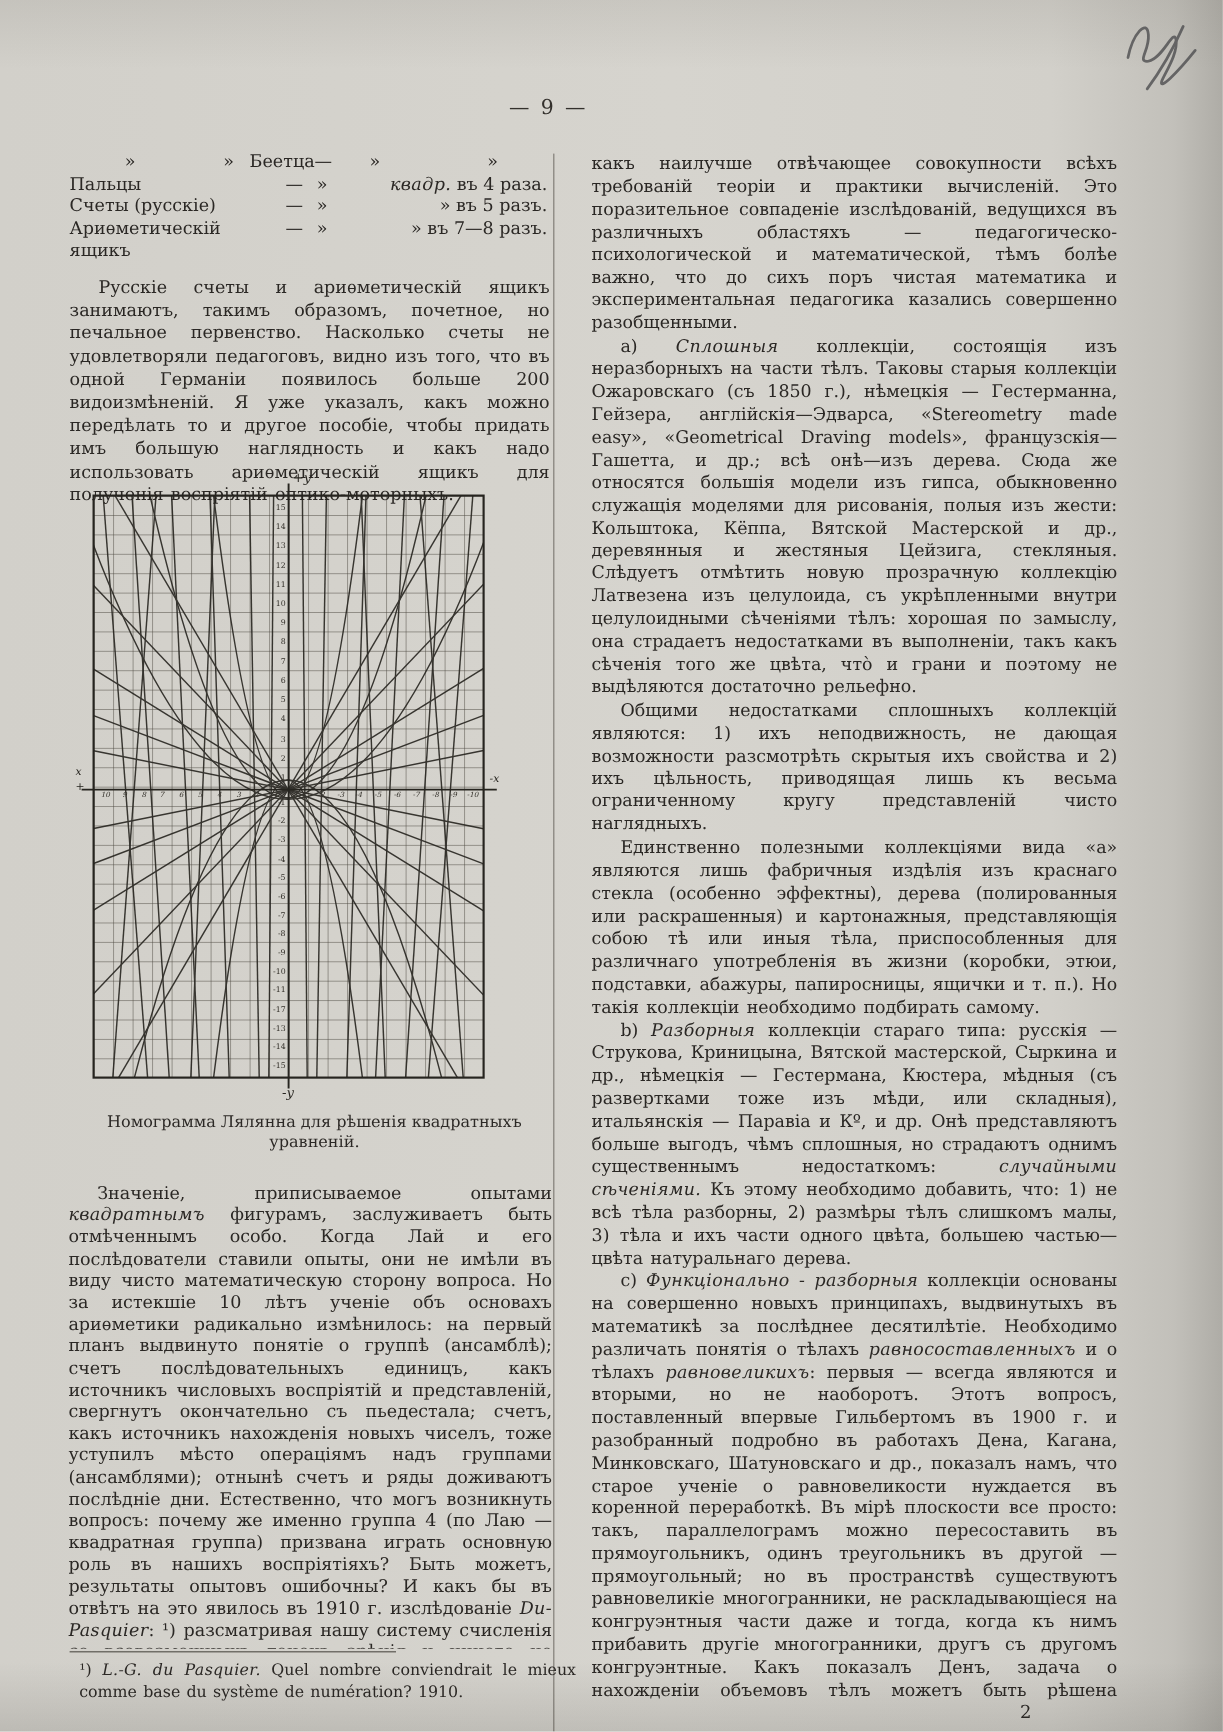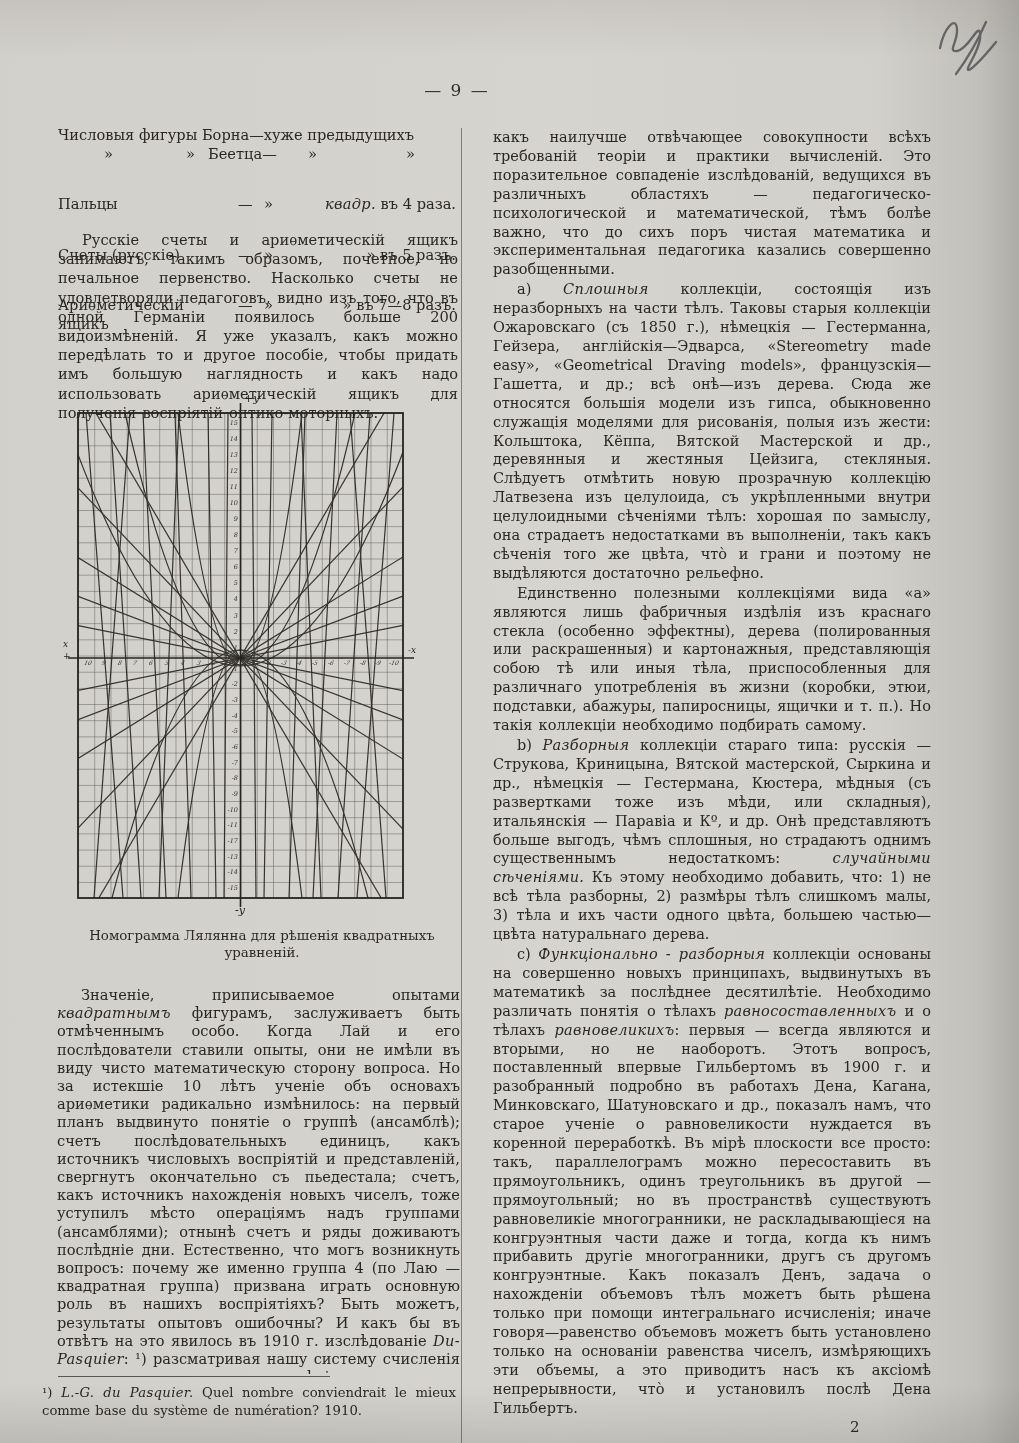--- a/index.html
+++ b/index.html
@@ -14,60 +14,59 @@
   .abs{position:absolute;}
   .pageno{left:392px;top:80px;width:130px;text-align:center;font-size:17px;letter-spacing:2px;color:#33302c;}
   .col{position:absolute;text-align:justify;}
   .col p{margin:0;text-indent:24px;word-spacing:1.5px;}
   .noindent{text-indent:0 !important;}
   #left-col-top{left:58px;top:126px;width:398px;font-size:14.6px;line-height:18.6px;}
   #left-para-1{left:58px;top:230px;width:400px;font-size:14.6px;line-height:19.2px;}
   #left-para-2{left:57px;top:986px;width:403px;height:388px;overflow:hidden;font-size:14.6px;line-height:18.2px;}
   #right-col{left:493px;top:128px;width:438px;height:1288px;overflow:hidden;font-size:14.5px;line-height:18.9px;}
   #right-col p{margin:0 0 1px 0;}
-  .cmp-row{position:relative;display:grid;grid-template-columns:1fr 26px 34px 158px;align-items:baseline;margin-top:32px;}
+  .cmp-row{position:relative;display:grid;grid-template-columns:1fr 26px 34px 158px;align-items:baseline;}
   .cmp-row .v{text-align:right;white-space:nowrap;}
   .cmp-r1{display:block;}
   .cmp-r2{position:relative;height:18.6px;}
   .cmp-r2 span{position:absolute;top:0;}
   .heading-b b{font-family:"DejaVu Sans", sans-serif;font-size:13.6px;letter-spacing:.2px;}
   i{letter-spacing:.3px;}
   
   #figure{left:62px;top:395px;width:400px;height:588px;}
   #figure svg{position:absolute;left:0;top:0;}
   .figlabel{position:absolute;font-style:italic;font-size:11px;color:#26241f;line-height:11px;}
-  .ticks{position:absolute;display:flex;color:#33302a;font-style:italic;}
+  .ticks{position:absolute;display:flex;color:#33302a;}
   .ticks span{flex:1;display:block;}
   .yticks{flex-direction:column;width:16px;font-size:6.5px;text-align:right;}
   .yticks span{line-height:1;display:flex;align-items:center;justify-content:flex-end;}
   .xticks{flex-direction:row;height:9px;font-size:6px;}
   .xticks span{text-align:center;transform:skewX(-14deg);}
   #fig-caption{position:absolute;left:18px;top:532px;width:364px;text-align:center;font-size:13.4px;line-height:17px;color:#2c2926;}
   .divider{left:461px;top:128px;width:1px;height:1315px;background:rgba(60,56,50,.55);}
   .fnrule{left:58px;top:1376px;width:272px;height:1px;background:rgba(60,56,50,.8);}
-  #footnote{left:42px;top:1384px;width:414px;font-size:13.2px;line-height:17.6px;text-align:justify;}
+  #footnote{left:66px;top:1384px;width:414px;font-size:13.2px;line-height:17.6px;text-align:justify;}
   #sheet-no{left:850px;top:1418px;font-size:15px;color:#2a2724;}
   .smallsp{word-spacing:1px;}
 </style>
 </head>
 <body>
 
 <div class="abs pageno">— 9 —</div>
 
 <svg class="abs" style="left:928px;top:2px;" width="88" height="82" viewBox="0 0 88 82">
   <g fill="none" stroke="#4e4e50" stroke-width="2.3" stroke-linecap="round" opacity="0.8">
     <path d="M12,46 C16,26 28,13 29,27 C30,40 19,50 29,49 C41,47 50,21 52,31 C54,43 42,60 40,66 C38,73 52,60 68,40"></path>
     <path d="M58,20 C50,38 40,56 28,72"></path>
   </g>
 </svg>
 
 <div class="abs divider"></div>
 
 <div id="left-col-top" class="col">
-  <div class="cmp-r1">Числовыя фигуры Борна—хуже предыдущихъ</div>
   <div class="cmp-r2">
     <span style="left:46px">»</span>
     <span style="left:128px">»</span>
     <span style="left:150px">Беетца—</span>
     <span style="left:250px">»</span>
     <span style="left:348px">»</span>
   </div>
   <div class="cmp-row">
     <span>Пальцы</span>
     <span>—</span>
@@ -217,18 +216,19 @@
 <div id="left-para-2" class="col">
   <p><span>Значеніе, приписываемое опытами </span><i>квадратнымъ</i><span> фигурамъ, заслуживаетъ быть отмѣченнымъ особо. Когда Лай и его послѣдователи ставили опыты, они не имѣли въ виду чисто математическую сторону вопроса. Но за истекшіе 10 лѣтъ ученіе объ основахъ ариѳметики радикально измѣнилось: на первый планъ выдвинуто понятіе о группѣ (ансамблѣ); счетъ послѣдовательныхъ единицъ, какъ источникъ числовыхъ воспріятій и представленій, свергнутъ окончательно съ пьедестала; счетъ, какъ источникъ нахожденія новыхъ чиселъ, тоже уступилъ мѣсто операціямъ надъ группами (ансамблями); отнынѣ счетъ и ряды доживаютъ послѣдніе дни. Естественно, что могъ возникнуть вопросъ: почему же именно группа 4 (по Лаю — квадратная группа) призвана играть основную роль въ нашихъ воспріятіяхъ? Быть можетъ, результаты опытовъ ошибочны? И какъ бы въ отвѣтъ на это явилось въ 1910 г. изслѣдованіе </span><i>Du-Pasquier</i><span>: ¹) разсматривая нашу систему счисленія со всевозможныхъ точекъ зрѣнія и ничего не зная объ изслѣдованіяхъ «лаевцевъ», онъ пришелъ къ выводу, что основаніемъ системы счисленія должно быть число 4,</span></p>
 </div>
 
 <div class="abs fnrule"></div>
 <div id="footnote" class="abs smallsp"><span>¹) </span><i>L.-G. du Pasquier.</i><span> Quel nombre conviendrait le mieux comme base du système de numération? 1910.</span></div>
 
 <div id="right-col" class="col">
   <p class="noindent">какъ наилучше отвѣчающее совокупности всѣхъ требованій теоріи и практики вычисленій. Это поразительное совпаденіе изслѣдованій, ведущихся въ различныхъ областяхъ — педагогическо-психологической и математической, тѣмъ болѣе важно, что до сихъ поръ чистая математика и экспериментальная педагогика казались совершенно разобщенными.</p>
   <p><span>а) </span><i>Сплошныя</i><span> коллекціи, состоящія изъ неразборныхъ на части тѣлъ. Таковы старыя коллекціи Ожаровскаго (съ 1850 г.), нѣмецкія — Гестерманна, Гейзера, англійскія—Эдварса, «Stereometry made easy», «Geometrical Draving models», французскія—Гашетта, и др.; всѣ онѣ—изъ дерева. Сюда же относятся большія модели изъ гипса, обыкновенно служащія моделями для рисованія, полыя изъ жести: Кольштока, Кёппа, Вятской Мастерской и др., деревянныя и жестяныя Цейзига, стекляныя. Слѣдуетъ отмѣтить новую прозрачную коллекцію Латвезена изъ целулоида, съ укрѣпленными внутри целулоидными сѣченіями тѣлъ: хорошая по замыслу, она страдаетъ недостатками въ выполненіи, такъ какъ сѣченія того же цвѣта, чтò и грани и поэтому не выдѣляются достаточно рельефно.</span></p>
+  <p>Общими недостатками сплошныхъ коллекцій являются: 1) ихъ неподвижность, не дающая возможности разсмотрѣть скрытыя ихъ свойства и 2) ихъ цѣльность, приводящая лишь къ весьма ограниченному кругу представленій чисто наглядныхъ.</p>
   <p>Единственно полезными коллекціями вида «а» являются лишь фабричныя издѣлія изъ краснаго стекла (особенно эффектны), дерева (полированныя или раскрашенныя) и картонажныя, представляющія собою тѣ или иныя тѣла, приспособленныя для различнаго употребленія въ жизни (коробки, этюи, подставки, абажуры, папиросницы, ящички и т. п.). Но такія коллекціи необходимо подбирать самому.</p>
   <p><span>b) </span><i>Разборныя</i><span> коллекціи стараго типа: русскія — Струкова, Криницына, Вятской мастерской, Сыркина и др., нѣмецкія — Гестермана, Кюстера, мѣдныя (съ развертками тоже изъ мѣди, или складныя), итальянскія — Паравіа и Кº, и др. Онѣ представляютъ больше выгодъ, чѣмъ сплошныя, но страдаютъ однимъ существеннымъ недостаткомъ: </span><i>случайными сѣченіями.</i><span> Къ этому необходимо добавить, что: 1) не всѣ тѣла разборны, 2) размѣры тѣлъ слишкомъ малы, 3) тѣла и ихъ части одного цвѣта, большею частью—цвѣта натуральнаго дерева.</span></p>
   <p><span>с) </span><i>Функціонально - разборныя</i><span> коллекціи основаны на совершенно новыхъ принципахъ, выдвинутыхъ въ математикѣ за послѣднее десятилѣтіе. Необходимо различать понятія о тѣлахъ </span><i>равносоставленныхъ</i><span> и о тѣлахъ </span><i>равновеликихъ</i><span>: первыя — всегда являются и вторыми, но не наоборотъ. Этотъ вопросъ, поставленный впервые Гильбертомъ въ 1900 г. и разобранный подробно въ работахъ Дена, Кагана, Минковскаго, Шатуновскаго и др., показалъ намъ, что старое ученіе о равновеликости нуждается въ коренной переработкѣ. Въ мірѣ плоскости все просто: такъ, параллелограмъ можно пересоставить въ прямоугольникъ, одинъ треугольникъ въ другой — прямоугольный; но въ пространствѣ существуютъ равновеликіе многогранники, не раскладывающіеся на конгруэнтныя части даже и тогда, когда къ нимъ прибавить другіе многогранники, другъ съ другомъ конгруэнтные. Какъ показалъ Денъ, задача о нахожденіи объемовъ тѣлъ можетъ быть рѣшена только при помощи интегральнаго исчисленія; иначе говоря—равенство объемовъ можетъ быть установлено только на основаніи равенства чиселъ, измѣряющихъ эти объемы, а это приводитъ насъ къ аксіомѣ непрерывности, чтò и установилъ послѣ Дена Гильбертъ.</span></p>
 </div>
 
 <div id="sheet-no" class="abs">2</div>
 
 </body></html>

